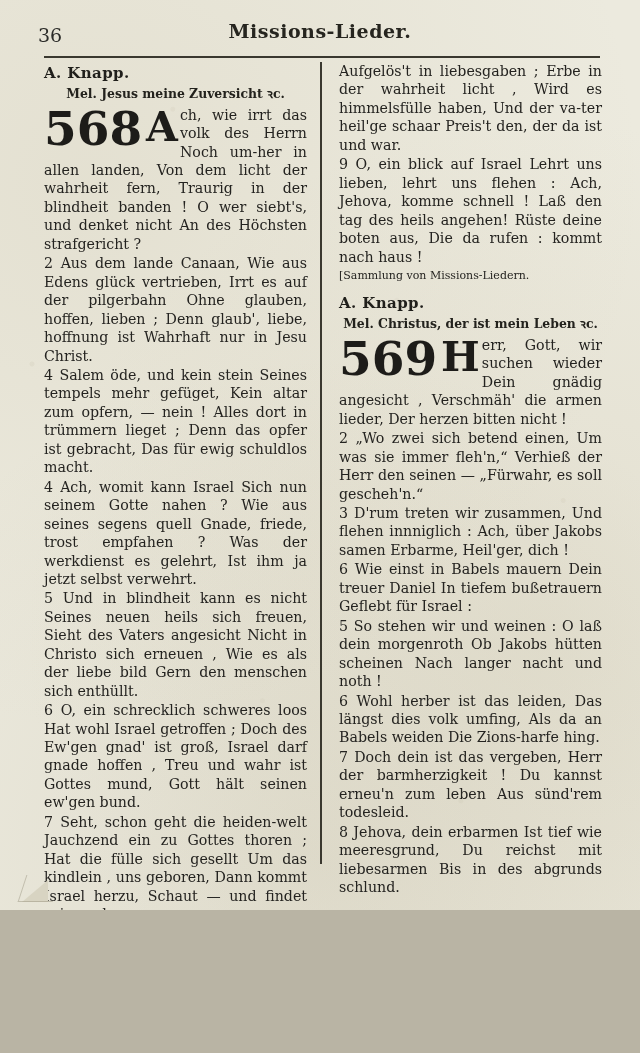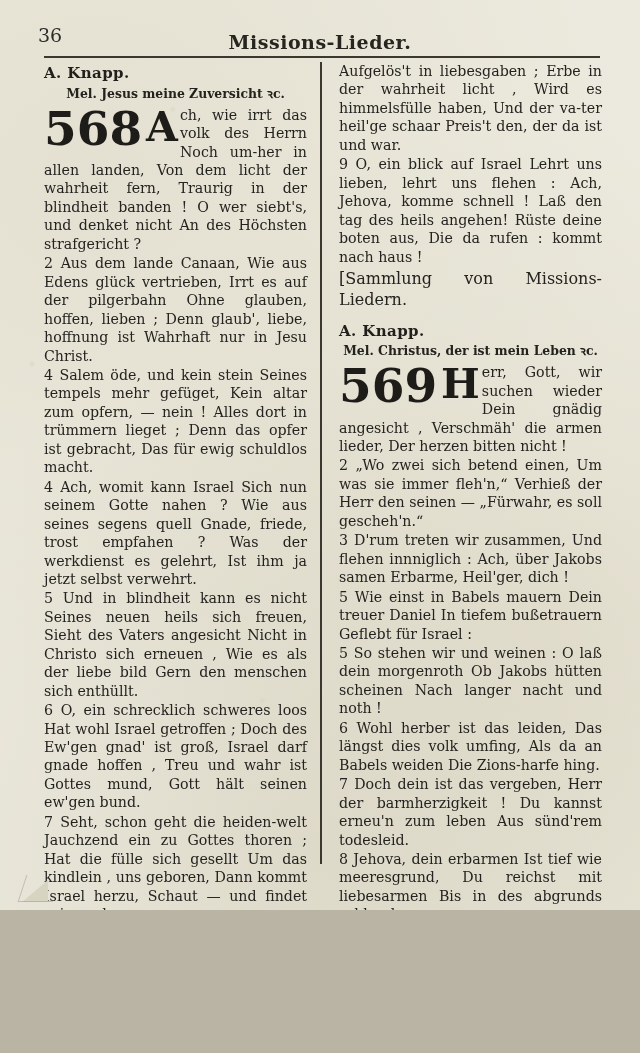--- a/index.html
+++ b/index.html
@@ -51,21 +51,21 @@
     left: 4px;
     top: 4px;
     font-size: 19px;
     color: #2b2b28;
     font-family: "DejaVu Serif", serif;
   }
   .running-title {
     position: absolute;
     left: 0;
     right: 0;
-    top: 11px;
+    top: 0;
     text-align: center;
     font-size: 19px;
     letter-spacing: 0.5px;
     color: #26251f;
     font-family: "DejaVu Serif", serif;
     font-weight: 700;
   }
   .rule {
     position: absolute;
     left: 44px;
@@ -139,21 +139,21 @@
     color: #1d1c19;
     font-family: "DejaVu Serif", serif;
   }
   .verse {
     margin: 0 0 1px 0;
     text-indent: 0;
   }
   .verse.first { margin-top: 0; }
   .bracket-note {
     margin-top: 3px;
-    font-size: 16px;
+    font-size: 11px;
   }
   .gap { height: 9px; }
   .corner-fold {
     position: absolute;
     left: 22px;
     bottom: 8px;
     width: 0;
     height: 0;
     border-left: 26px solid transparent;
     border-bottom: 22px solid #d8d4c2;
@@ -216,21 +216,21 @@
       <div class="tune-line">Mel. Christus, der ist mein Leben ꝛc.</div>
 
       <div class="hymn-open">
         <span class="hymn-number">569</span>
         <span class="dropcap">H</span>
         <div class="verse first">err, Gott, wir suchen wieder Dein gnädig angesicht , Verschmäh' die armen lieder, Der herzen bitten nicht !</div>
       </div>
 
       <div class="verse">2 „Wo zwei sich betend einen, Um was sie immer fleh'n,“ Verhieß der Herr den seinen — „Fürwahr, es soll gescheh'n.“</div>
       <div class="verse">3 D'rum treten wir zusammen, Und flehen innniglich : Ach, über Jakobs samen Erbarme, Heil'ger, dich !</div>
-      <div class="verse">5 Wie einst in Babels mauern Dein treuer Daniel In tiefem bußetrauern Geflebt für Israel :</div>
+      <div class="verse">6 Wie einst in Babels mauern Dein treuer Daniel In tiefem bußetrauern Geflebt für Israel :</div>
       <div class="verse">5 So stehen wir und weinen : O laß dein morgenroth Ob Jakobs hütten scheinen Nach langer nacht und noth !</div>
       <div class="verse">6 Wohl herber ist das leiden, Das längst dies volk umfing, Als da an Babels weiden Die Zions-harfe hing.</div>
       <div class="verse">7 Doch dein ist das vergeben, Herr der barmherzigkeit ! Du kannst erneu'n zum leben Aus sünd'rem todesleid.</div>
       <div class="verse">8 Jehova, dein erbarmen Ist tief wie meeresgrund, Du reichst mit liebesarmen Bis in des abgrunds schlund.</div>
     </div>
 
   </div>
 
   <div class="corner-fold"></div>
   <div class="corner-fold-edge"></div>

